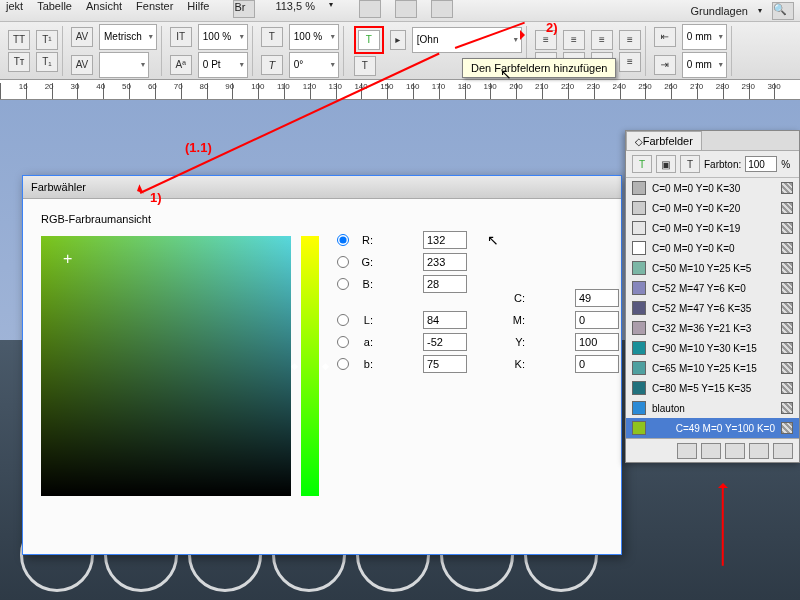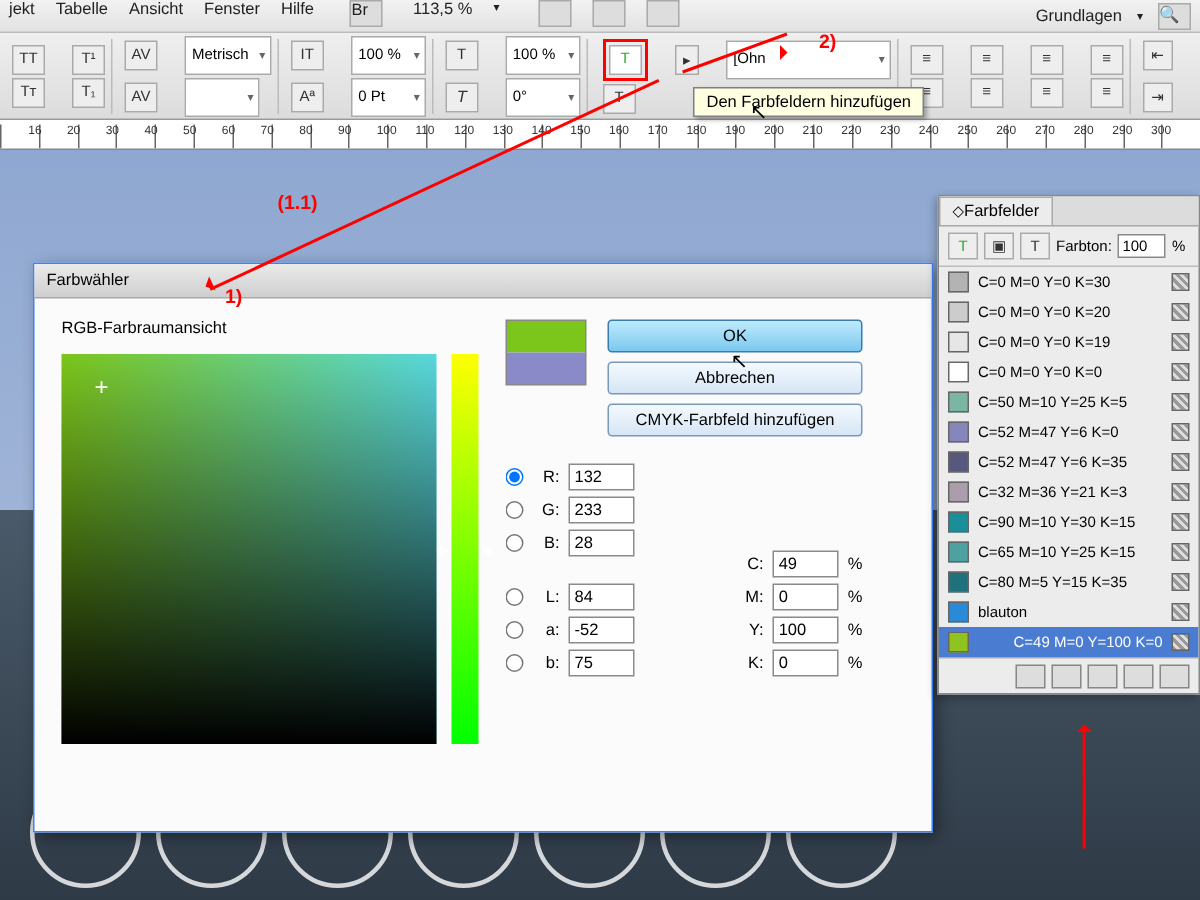--- a/index.html
+++ b/index.html
@@ -8,21 +8,21 @@
 
 .menubar { height: 22px; background: linear-gradient(#f2f2f2,#e2e2e2); display: flex; padding: 0 6px; gap: 14px; border-bottom: 1px solid #bbb; }
 .menubar span { color: #222; }
 .menubar .zoom { margin-left: 6px; }
 .menubar .right { margin-left: auto; display: flex; align-items: center; gap: 10px; }
 .menubar .iconbtn { width: 22px; height: 18px; background: #ddd; border: 1px solid #aaa; display:inline-block; }
 
 
 .toolbar { height: 58px; background: linear-gradient(#efefef,#dcdcdc); border-bottom: 1px solid #999; display:flex; align-items:center; padding: 0 4px; gap:4px; position:relative; }
 .tgroup { display:flex; flex-direction:column; gap:2px; padding:2px 4px; border-right:1px solid #bbb; height: 50px; justify-content:center;}
-.tgroup .row { display:flex; gap:18px; align-items:center; }
+.tgroup .row { display:flex; gap:6px; align-items:center; }
 .tbtn { width:22px; height:20px; background:#eee; border:1px solid #aaa; display:flex; align-items:center; justify-content:center; font-size:10px; color:#333;}
 .tsel { height:26px; border:1px solid #aaa; background:#fff; padding:0 14px 0 4px; font-size:10px; display:flex; align-items:center; position:relative; min-width:50px;}
 .tsel::after { content:"▾"; position:absolute; right:3px; font-size:8px; color:#666;}
 
 .highlight-red { border:2px solid red; padding:2px;}
 
 .tooltip { position:absolute; top:58px; left:462px; background:#ffffe1; border:1px solid #808080; padding:3px 8px; font-size:11px; z-index:50; box-shadow:2px 2px 3px rgba(0,0,0,.3);}
 
 
 .ruler { height:20px; background:#fff; border-bottom:1px solid #888; display:flex; align-items:flex-end; overflow:hidden; font-size:9px; color:#333;}
@@ -49,21 +49,21 @@
 .huebar .handle::before{left:-6px;} .huebar .handle::after{right:-6px;}
 
 .rightcol { flex:1; display:flex; flex-direction:column; }
 .swatchpair { display:flex; flex-direction:column; width:54px; height:44px; border:1px solid #888; margin-right:14px;}
 .swatchpair .a{flex:1; background:#7cc51a;} .swatchpair .b{flex:1; background:#8a8ac8;}
 .btncol { display:flex; flex-direction:column; gap:6px; }
 .btn { width:170px; height:22px; border:1px solid #7a98b8; background:linear-gradient(#f4f9fe,#d6e5f5); border-radius:3px; font-size:11px; cursor:pointer;}
 .btn.primary { background:linear-gradient(#beeafd,#7cc9ef); border-color:#3a7aaf;}
 .fieldrow { display:flex; align-items:center; gap:6px; margin-top:4px;}
 .fieldrow label{ width:18px; text-align:right; font-size:11px;}
-.fieldrow input[type=text]{ width:44px; height:18px; border:1px solid #8a8a8a; padding:0 3px; font-size:11px;}
+.fieldrow input[type=text]{ width:44px; height:18px; border:1px solid #8a8a8a; padding:0 3px; font-size:11px;margin-left:44px;}
 .fieldrow .pct{ font-size:11px;}
 .radio { width:12px;height:12px;}
 .numgrid { display:grid; grid-template-columns: auto auto; column-gap: 40px; row-gap:2px; margin-top:14px;}
 
 
 .panel { position:absolute; top:130px; right:0; width:175px; background:#ececec; border:1px solid #888; z-index:30; box-shadow:-2px 2px 6px rgba(0,0,0,.3);}
 .panel .tabrow { height:20px; display:flex; background:#dcdcdc; border-bottom:1px solid #aaa;}
 .panel .tab { padding:2px 8px; background:#ececec; border:1px solid #aaa; border-bottom:none; font-size:10px; display:flex; align-items:center;}
 .panel .head { display:flex; align-items:center; gap:4px; padding:4px 6px; border-bottom:1px solid #bbb;}
 .panel .head .tbtn{width:20px;height:18px;}
@@ -305,31 +305,20 @@
       <div style="display:flex; gap:10px;">
         <div class="gradient-box">
             <span class="cross">+</span>
           </div>
         <div class="huebar">
             <div class="handle"></div>
           </div>
       </div>
     </div>
     <div class="rightcol">
-      <div style="display:flex;">
-        <div class="swatchpair">
-            <div class="a"></div>
-            <div class="b"></div>
-          </div>
-        <div class="btncol">
-          <button class="btn primary">OK</button>
-          <button class="btn">Abbrechen</button>
-          <button class="btn">CMYK-Farbfeld hinzufügen</button>
-        </div>
-      </div>
 
       <div class="numgrid">
         <div>
           <div class="fieldrow">
               <input type="radio" class="radio" checked="" style="">
               <label>R:</label>
               <input type="text" value="132" style="">
             </div>
           <div class="fieldrow">
               <input type="radio" class="radio" style="">
@@ -467,21 +456,21 @@
   <div class="foot">
     <div class="fbtn"></div>
     <div class="fbtn"></div>
     <div class="fbtn"></div>
     <div class="fbtn"></div>
     <div class="fbtn"></div>
   </div>
 </div>
 
 <span class="anno" style="top:190px; left:150px;">1)</span>
-<span class="anno" style="top:127px; left:185px;">(1.1)</span>
+<span class="anno" style="top:140px; left:185px;">(1.1)</span>
 <span class="anno" style="top:20px; left:546px;">2)</span>
 <div class="redline" style="top:192px; left:140px; width:330px; height:1.5px; transform:rotate(-25deg);"></div>
 <div class="arrowhead" style="top:186px; left:132px; border-right-color:red; transform:rotate(-25deg);"></div>
 <div class="redline" style="top:47px; left:455px; width:74px; height:1.5px; transform:rotate(-20deg);"></div>
 <div class="arrowhead" style="top:30px; left:520px; border-left-color:red;"></div>
 <div class="redline" style="top:485px; left:723px; width:80px; height:1.5px; transform:rotate(90deg);"></div>
 <div class="arrowhead" style="top:478px; left:718px; border-bottom-color:red;"></div>
 
 <span class="cursor" style="top:66px; left:500px;">↖</span>
 <span class="cursor" style="top:232px; left:487px;">↖</span>

